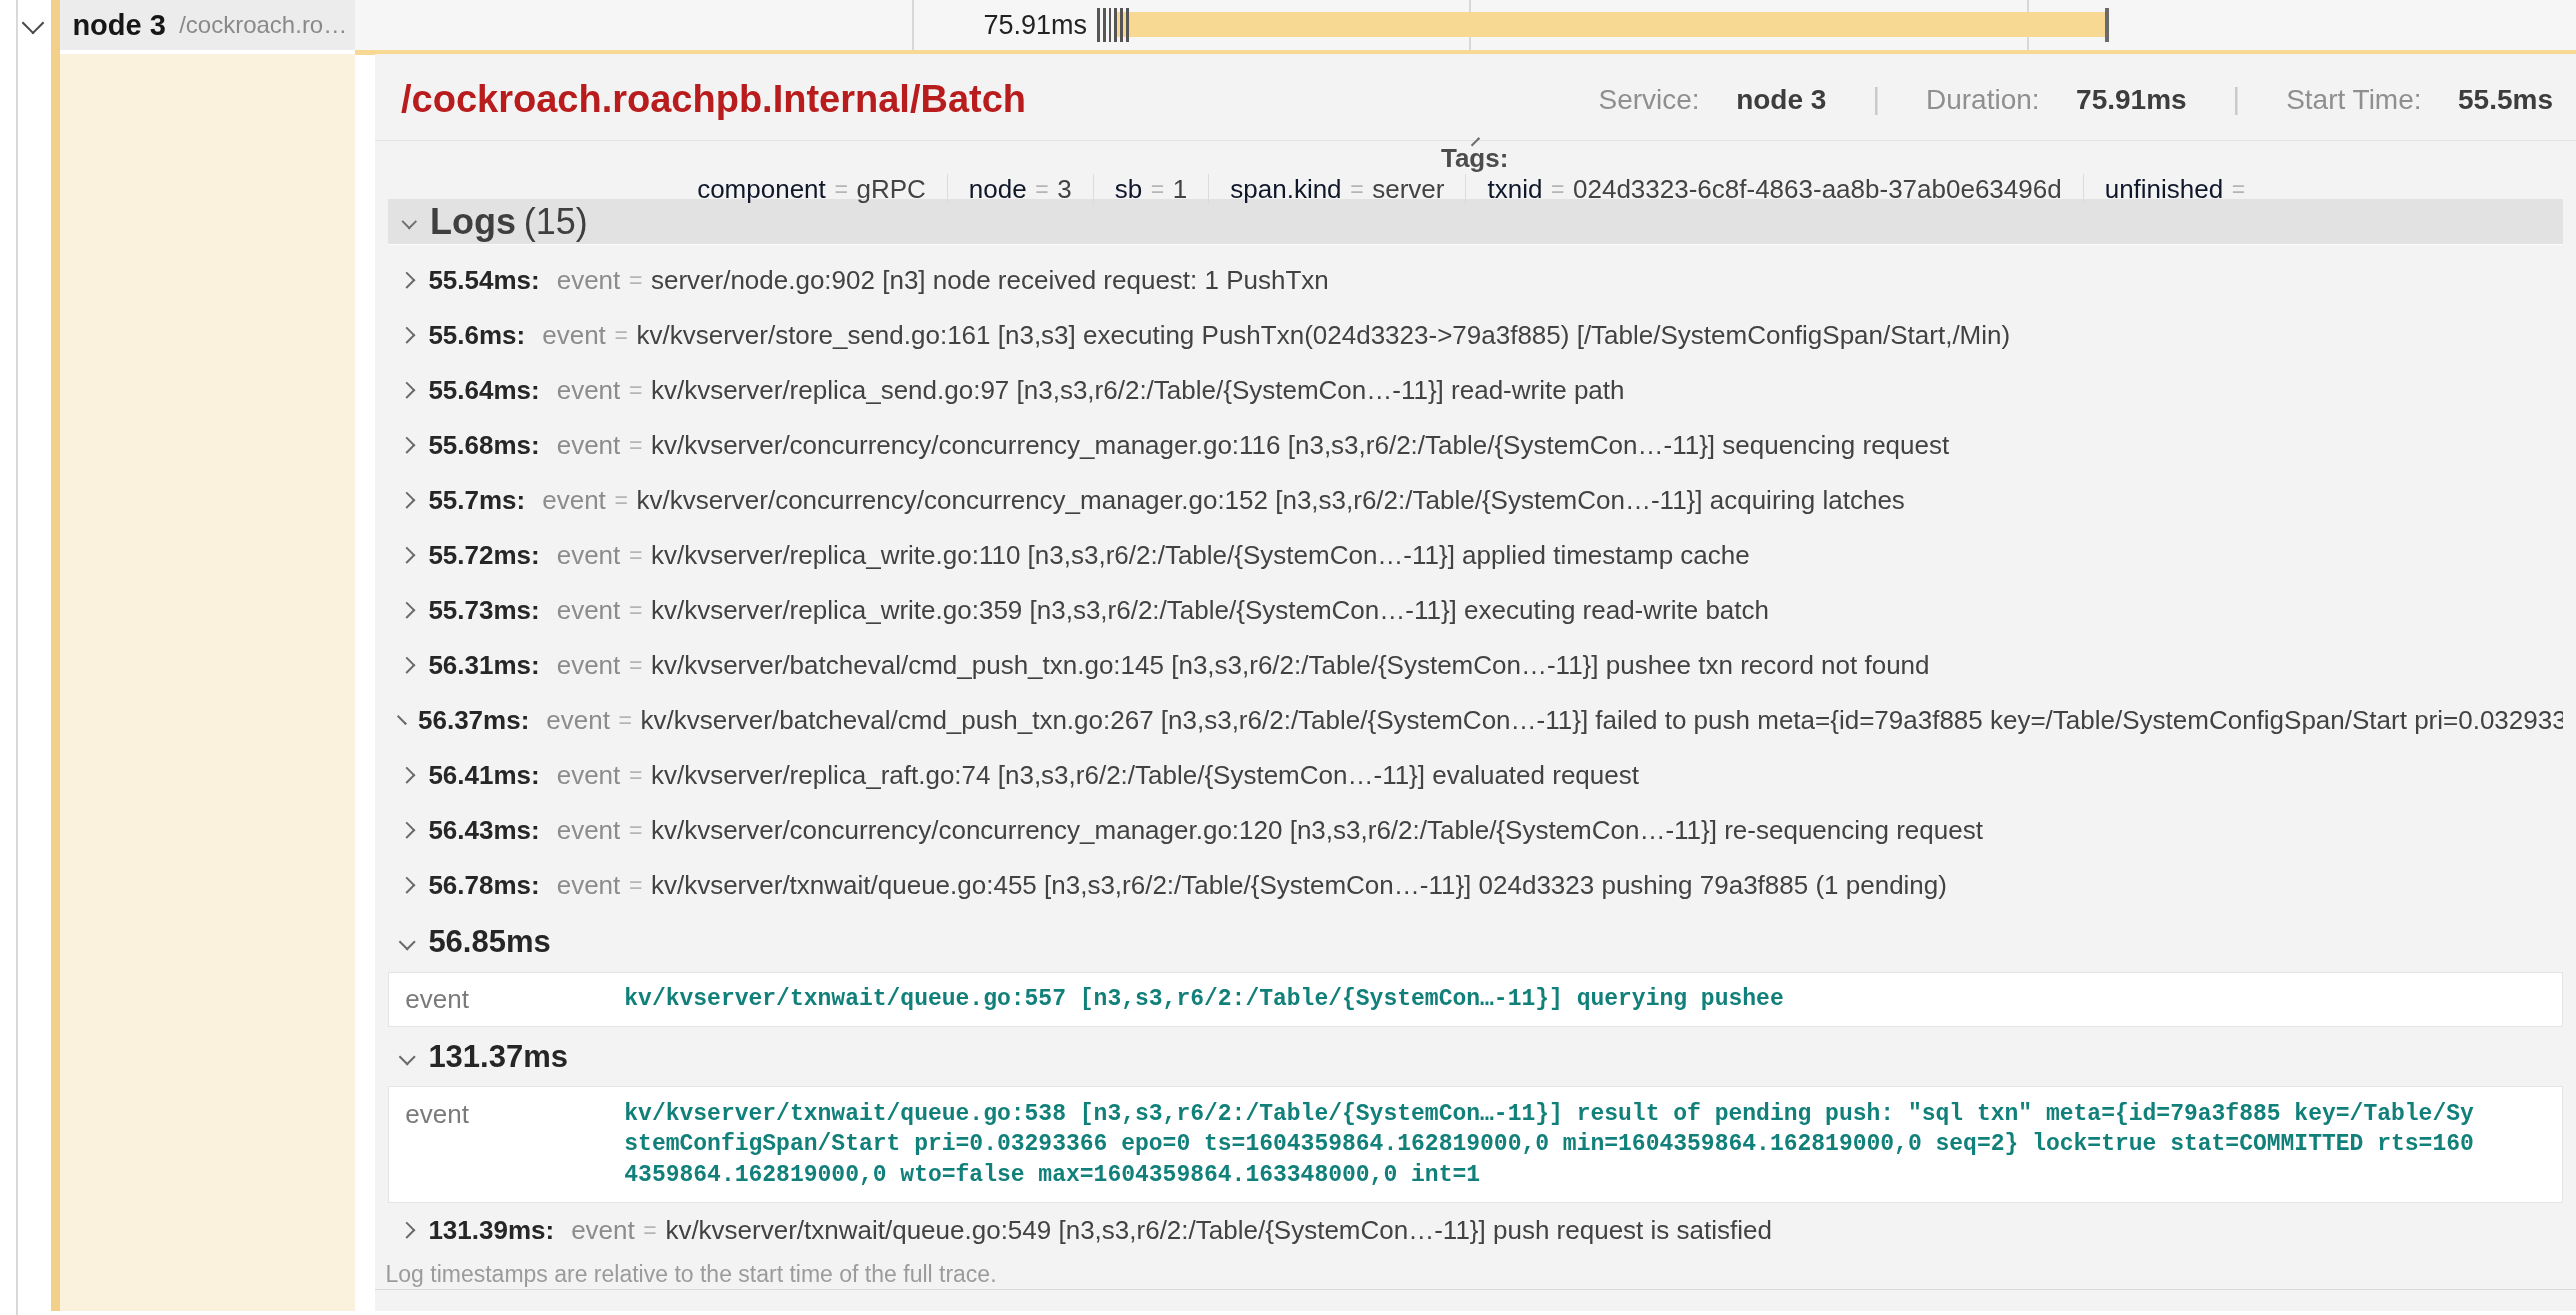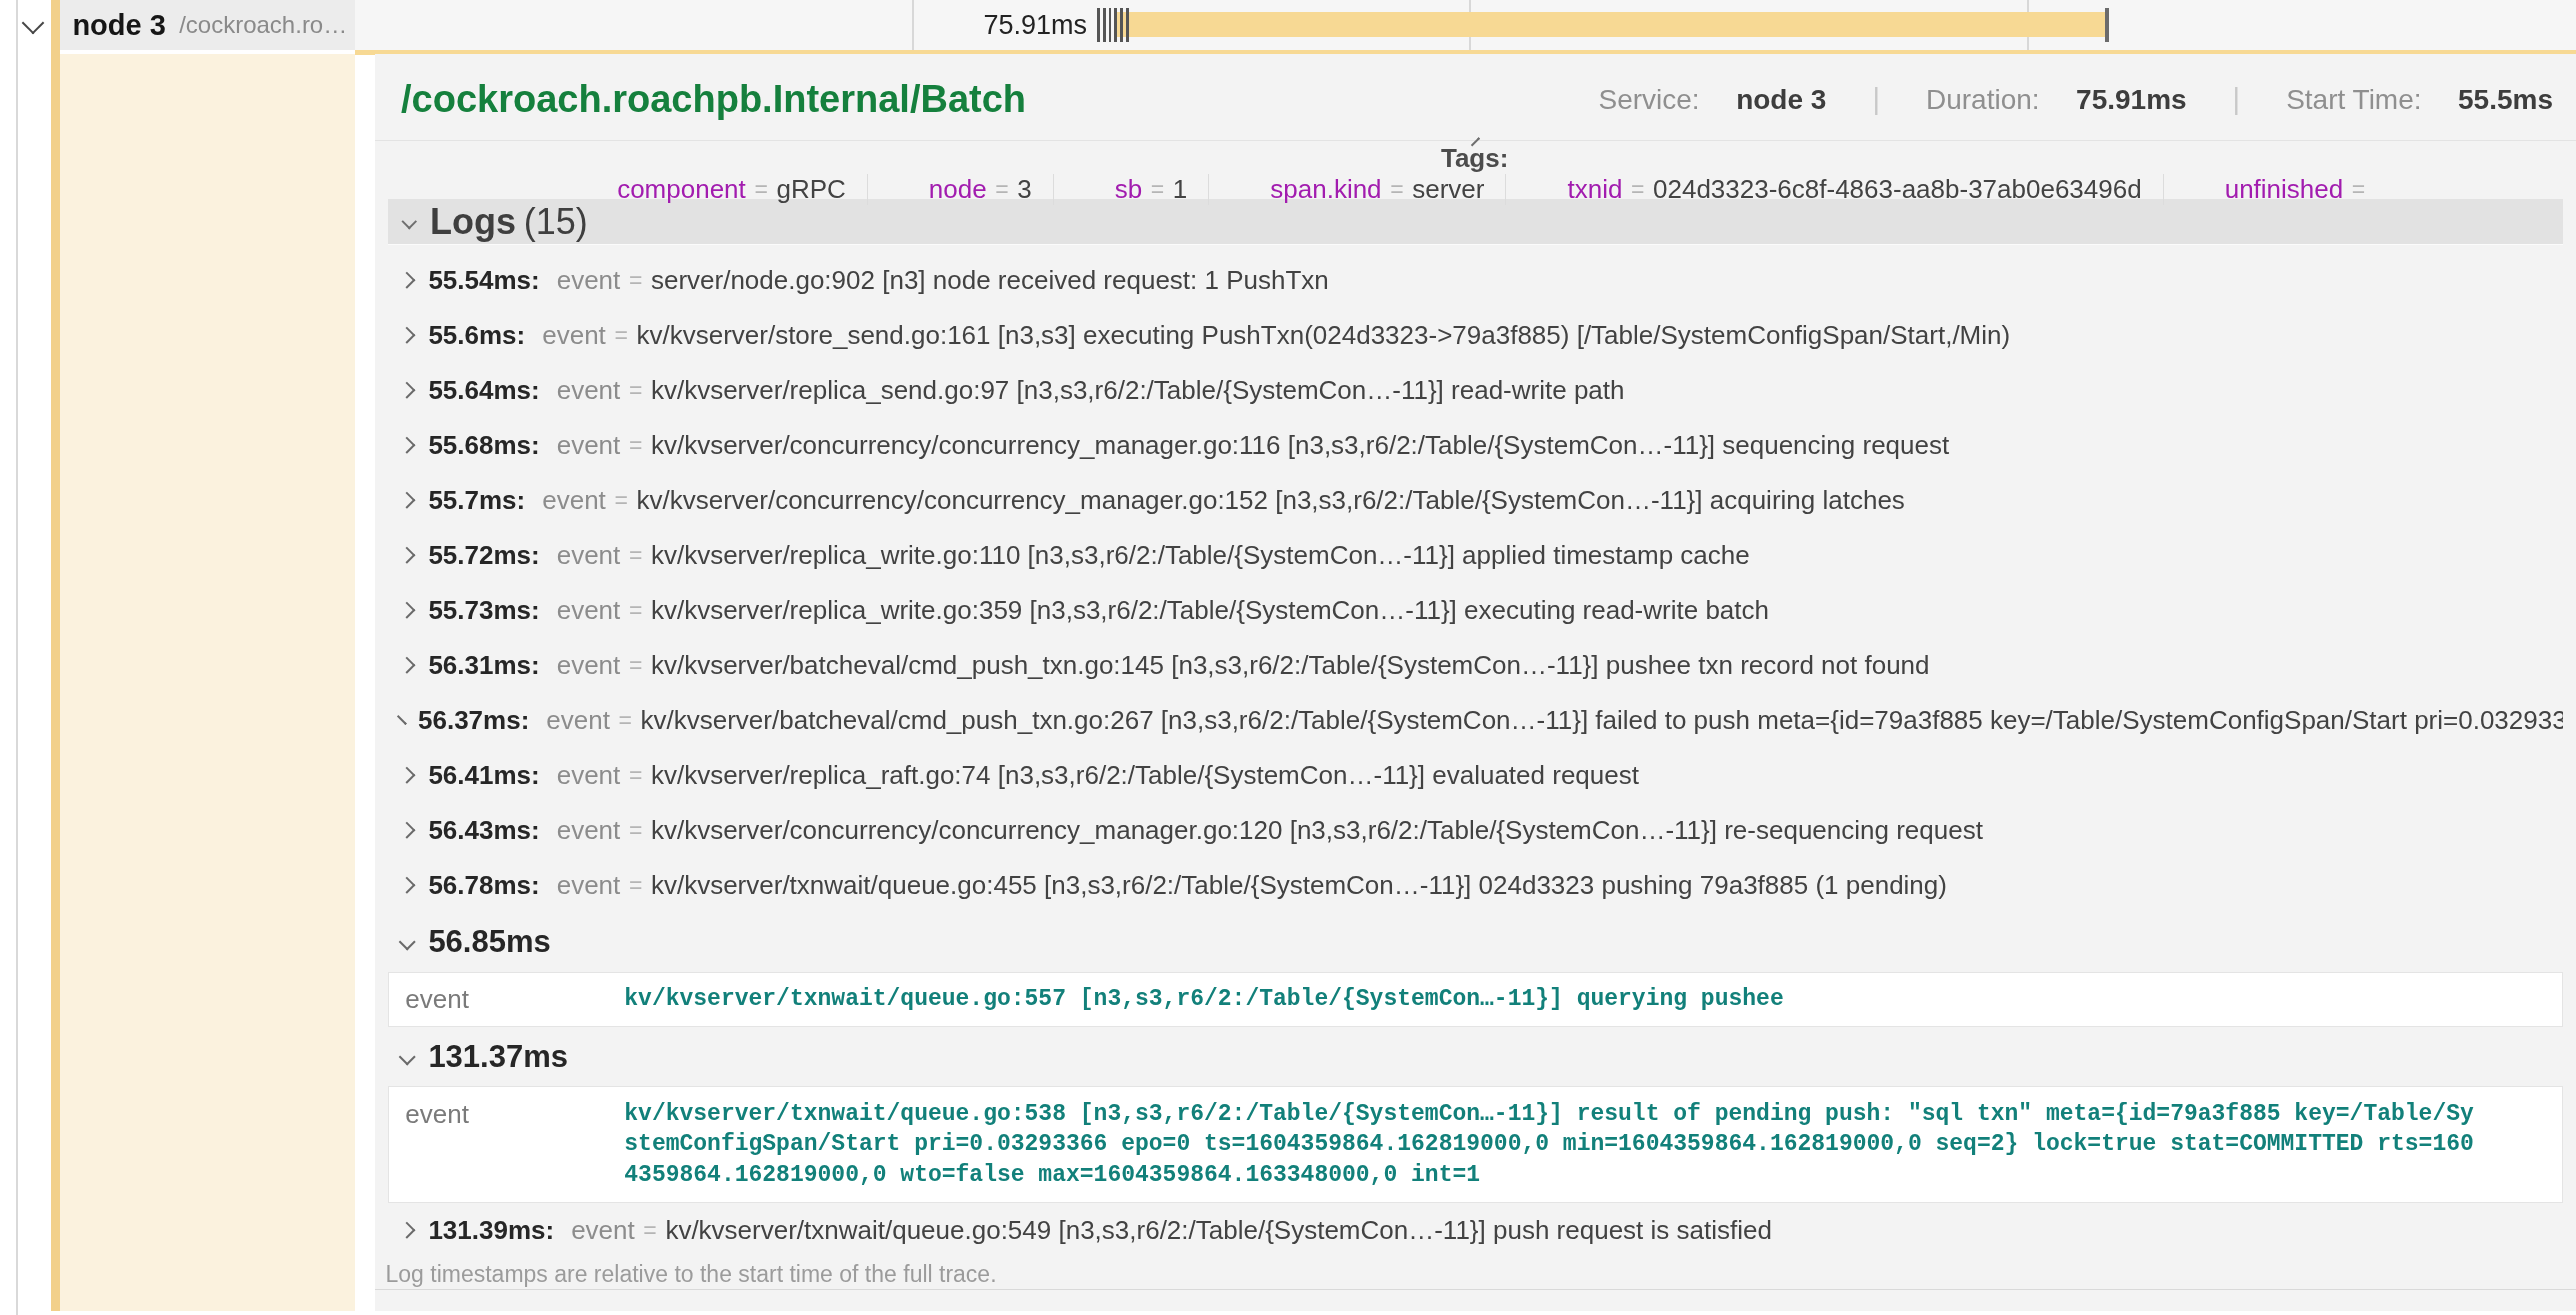--- a/index.html
+++ b/index.html
@@ -32,31 +32,31 @@
   .log-tick { width:2.9px; height:34px; background:#555555; }
   .span-bar { position:absolute; left:761px; top:12.4px; width:992px; height:25px; background:#f7d994; }
   .end-tick { position:absolute; left:1750px; top:7.6px; width:3.8px; height:34px; background:#6b6b6b; }
   .detail-top-border { position:absolute; left:355px; top:50px; width:2221px; height:4.8px; background:#f7d994; }
 
   
   .detail-panel { position:absolute; left:375px; top:54px; width:2201px; height:1257px; background:#f3f3f3; }
 
   .dheader { height:87px; display:flex; justify-content:space-between; align-items:center;
              padding:5.7px 23px 0 26px; border-bottom:1.9px solid #e3e3e3; }
-  .dtitle { font-size:38px; font-weight:bold; color:#15803d; }
+  .dtitle { font-size:38px; font-weight:bold; color:#b91c1c; }
   .dmeta { font-size:28px; color:#8f8f8f; display:flex; align-items:center;gap:27px; }
   .dmeta b { color:#3d3d3d; font-weight:bold; }
   .meta-sep { color:#c8c8c8; margin:0 19px; font-size:29px; }
   .meta-label { margin-right:9.5px; }
 
   .tags-row { height:58px; display:flex; align-items:center; padding:0 26px; font-size:26px;flex-direction:column; }
   .tags-label { font-weight:bold; color:#4c4c4c; margin:0 17px 0 15.3px; }
   .tag-item { display:flex; align-items:center; padding:0 21px; white-space:nowrap; }
   .tag-item + .tag-item { border-left:1.9px solid #dcdcdc; }
-  .tag-key { color:#a21caf;margin-left:40px; }
+  .tag-key { color:#0f172a; }
   .eq { color:#b5b5b5; margin:0 8.6px; font-size:23px; }
   .tag-val { color:#434343; }
 
   .logs-bar { margin:0 13.3px; height:46px; background:#e2e2e2; border-bottom:1.9px solid #fbfbfb;
               display:flex; align-items:center; padding:0 16px; font-size:36px; color:#3f3f3f; }
   .logs-title { font-weight:bold; margin:0 7.6px 0 15.3px; }
 
   .log-list { padding:7.6px 13.3px 0 13.3px; }
   .log-row { height:55px; display:flex; align-items:center; padding-left:12.4px; font-size:26px;
              white-space:nowrap; overflow:hidden;text-align:center; }

